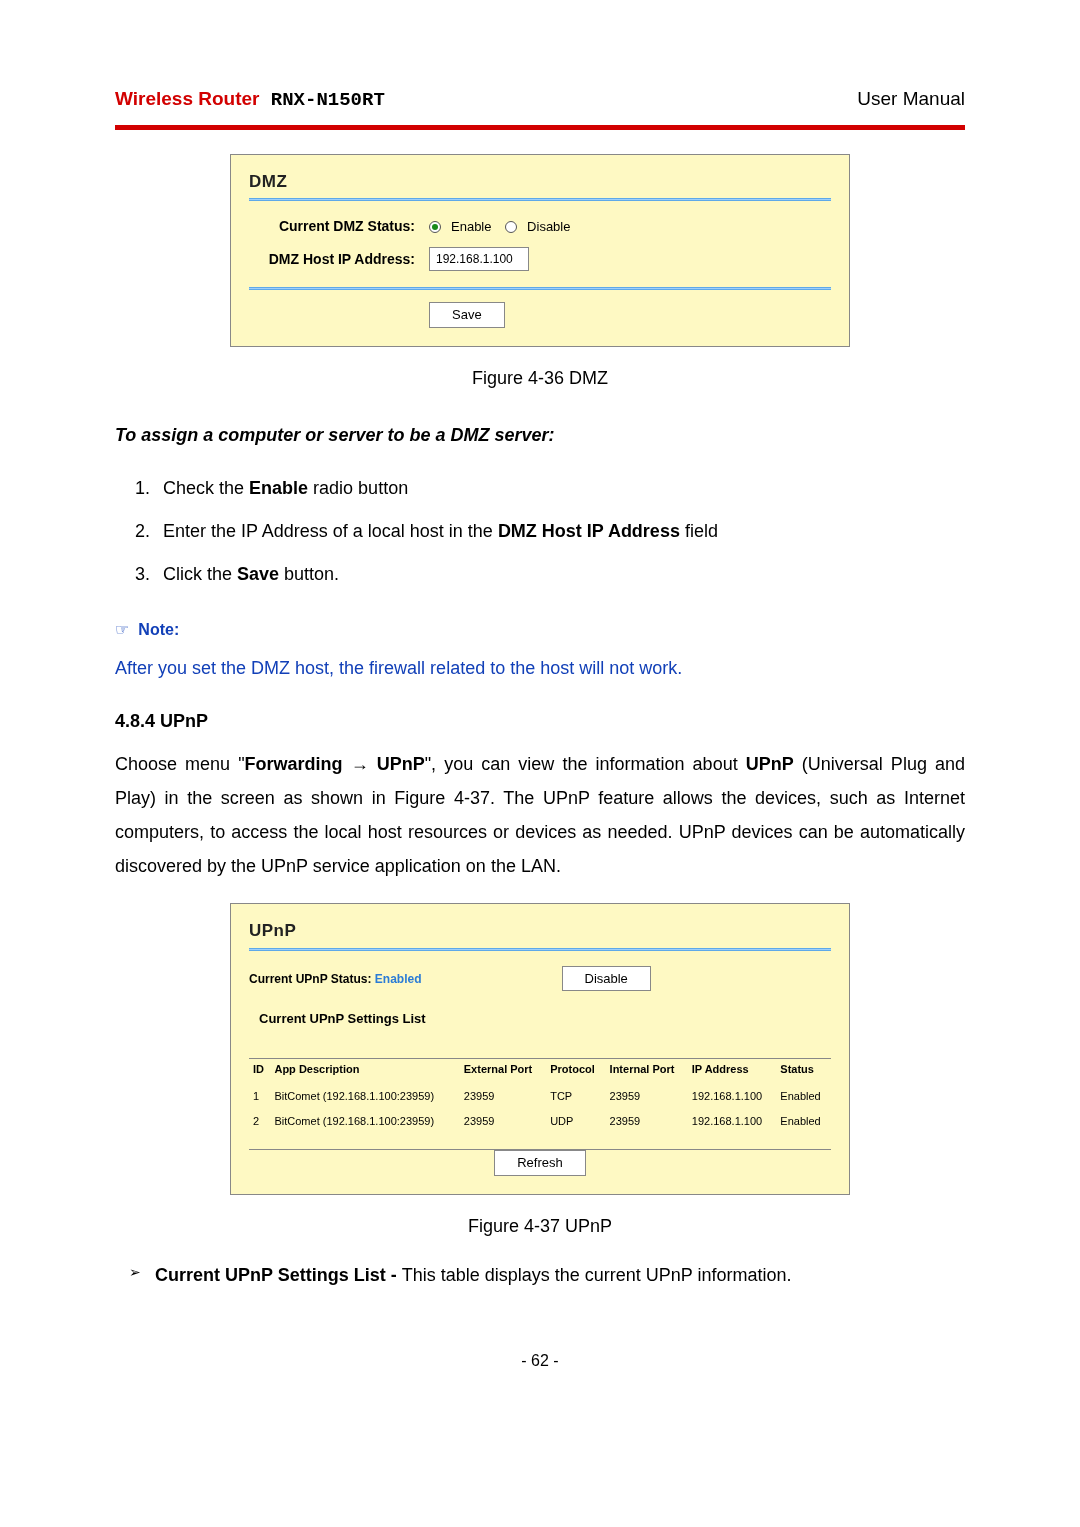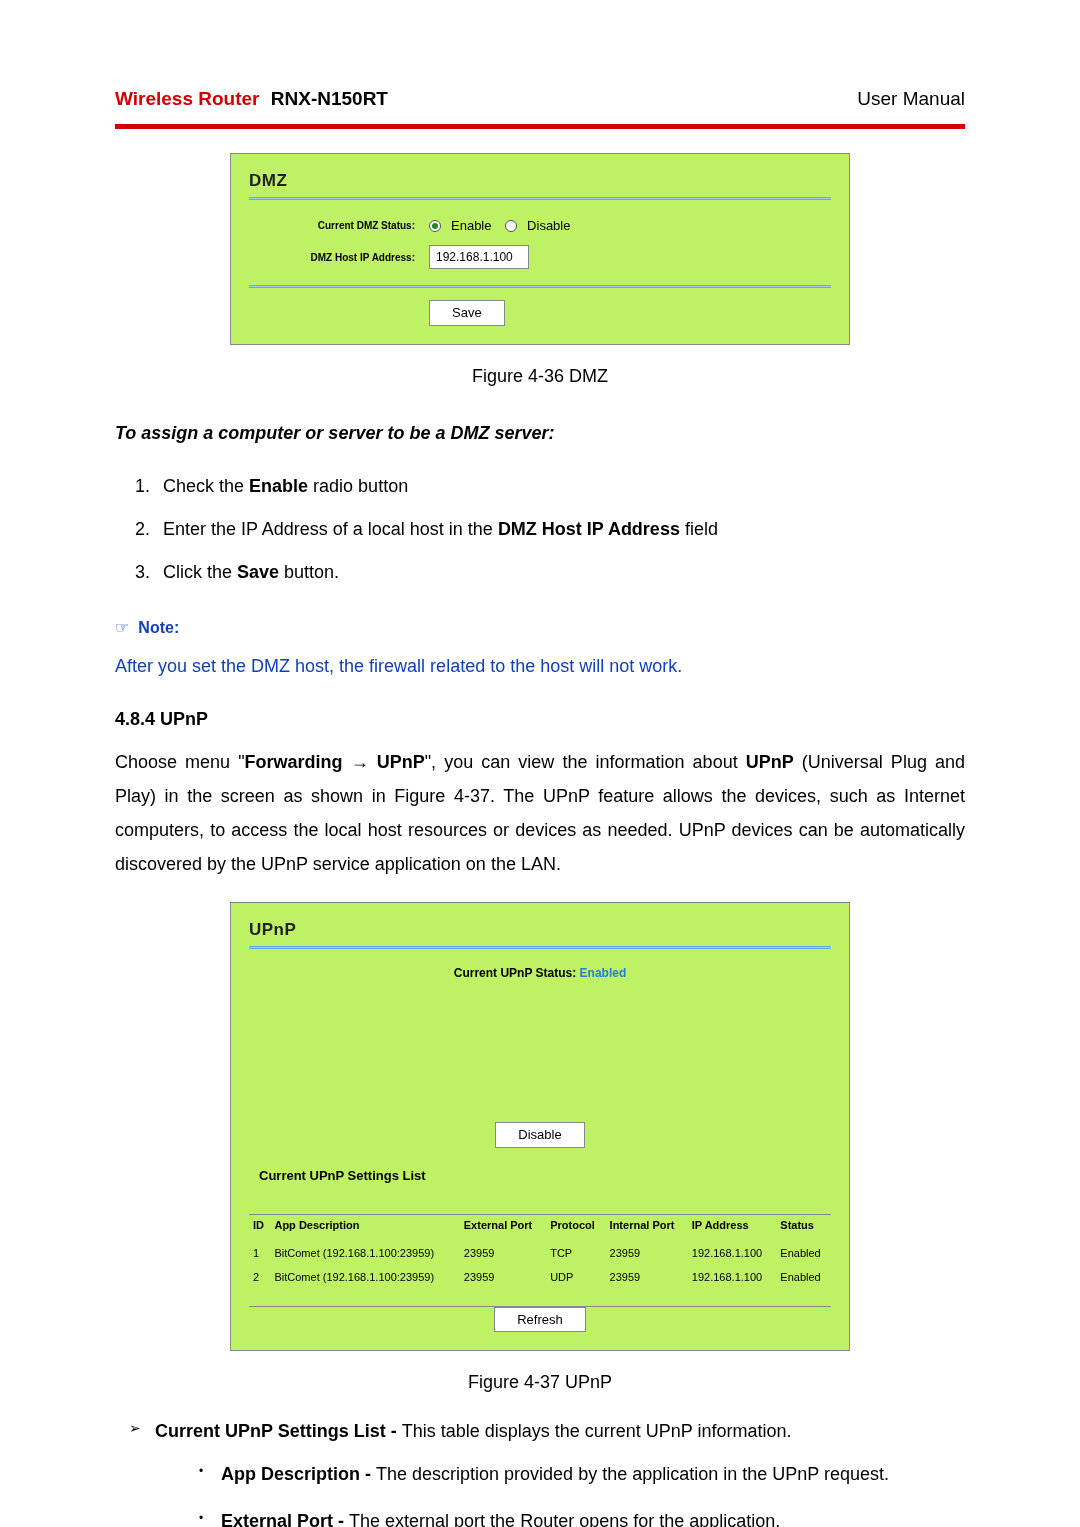--- a/index.html
+++ b/index.html
@@ -12,29 +12,29 @@
     line-height: 1.5;
   }
   .hdr-row {
     display: flex;
     justify-content: space-between;
     font-size: 19px;
     font-weight: bold;
     margin-bottom: 10px;
   }
   .hdr-red { color: #d20000; }
-  .hdr-model { color: #000; margin-left: 6px; font-weight: bold; }
+  .hdr-model { color: #000; margin-left: 6px; font-weight: bold; font-family: Liberation Mono, monospace; }
   .hdr-right { color: #000; font-weight: normal; }
   .redbar { height: 5px; background: #d20000; width: 100%; margin-bottom: 24px; }
 
   .panel {
     width: 620px;
     margin: 0 auto 18px auto;
     border: 1px solid #888;
-    background: #bef264;
+    background: #fef9c3;
     padding: 12px 18px 18px 18px;
     font-size: 13px;
   }
   .panel-title {
     font-size: 17px;
     font-weight: bold;
     color: #222;
     margin: 2px 0 4px 0;
     letter-spacing: 0.5px;
   }
@@ -55,21 +55,21 @@
 
   .form-row {
     display: flex;
     align-items: center;
     margin-bottom: 10px;
   }
   .form-label {
     width: 180px;
     text-align: right;
     font-weight: bold;
-    font-size: 10px;
+    font-size: 14px;
     padding-right: 14px;
   }
   .radio {
     display: inline-block;
     width: 12px; height: 12px;
     border-radius: 50%;
     border: 1px solid #555;
     margin-right: 4px;
     vertical-align: middle;
     position: relative;
@@ -125,21 +125,20 @@
   .sec-num { font-weight: bold; font-size: 18px; margin-bottom: 12px; }
   .para { text-align: justify; margin-bottom: 20px; line-height: 1.9; }
 
   
   .upnp-status-row {
     display: flex;
     align-items: center;
     gap: 140px;
     margin-bottom: 18px;
     font-size: 12px;
-    flex-direction: column;
   }
   .upnp-status-row .lbl { font-weight: bold; }
   .enabled { color: #2a7cd6; font-weight: bold; }
   .list-title { font-weight: bold; font-size: 13px; margin: 6px 0 8px 10px; }
   .upnp-table { width: 100%; border-collapse: collapse; font-size: 11px; margin-top: 29px; }
   .upnp-table thead td { font-weight: bold; border-bottom: 1px solid transparent; padding: 2px 4px 6px 4px; }
   .upnp-table tbody td { padding: 4px 4px; }
   .upnp-table thead { border-bottom: 1px solid #888; }
   .upnp-table tbody tr:last-child td { padding-bottom: 10px; }
   .upnp-line-top { border-top: 1px solid #888; }
@@ -268,24 +267,16 @@
   <div class="btn-refresh-row">
     <span class="btn">Refresh</span>
   </div>
 </div>
 
 <div class="fig-caption" style="margin-bottom:12px">Figure 4-37 UPnP</div>
 
 <ul class="arrow">
   <li>
     <b>Current UPnP Settings List - </b><span>This table displays the current UPnP information.</span>
-    <ul class="bullet">
-      <li>
-        <b>App Description - </b><span>The description provided by the application in the UPnP request.</span>
-      </li>
-      <li>
-        <b>External Port - </b><span>The external port the Router opens for the application.</span>
-      </li>
-    </ul>
   </li>
 </ul>
 
 <div class="pagenum">- 62 -</div>
 
 </body></html>

